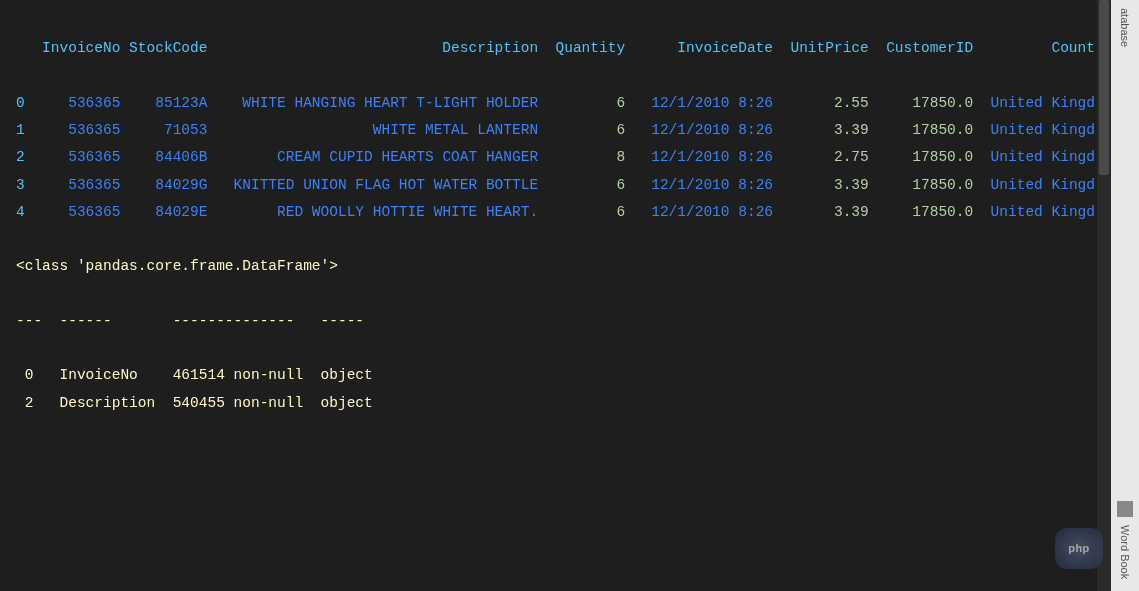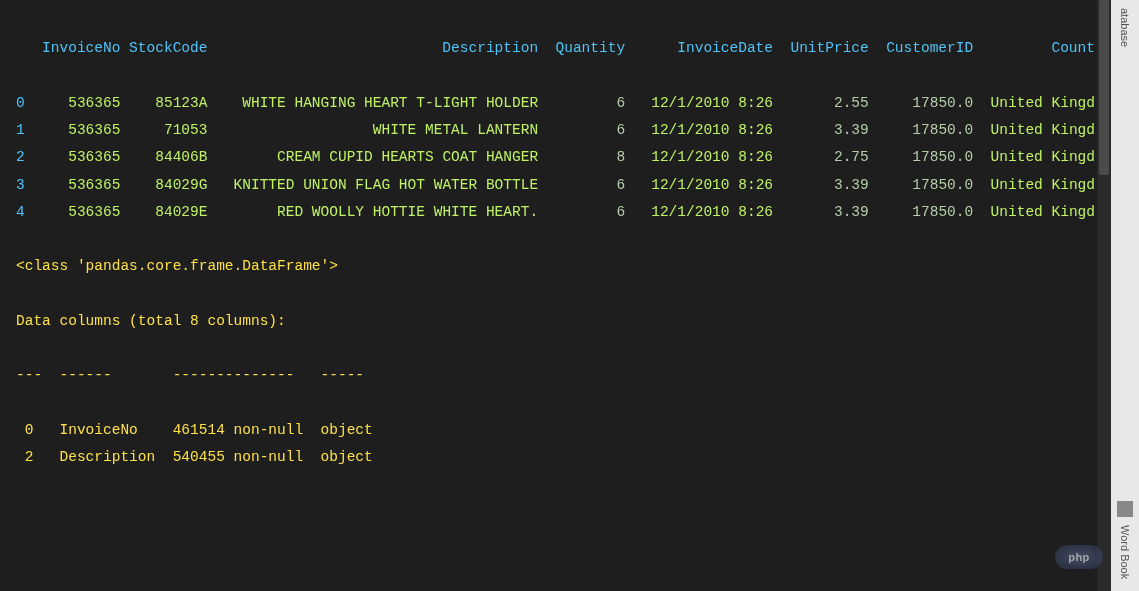--- a/index.html
+++ b/index.html
@@ -28,27 +28,27 @@
     .header-row {
       color: #4fc3f7;
     }
     .data-row {
       white-space: pre;
     }
     .idx {
       color: #4fc3f7;
     }
     .str-val {
-      color: #bef264;
+      color: #3b82f6;
     }
     .num-val {
       color: #b5cea8;
     }
     .info-line {
-      color: #fde047;
+      color: #fef9c3;
     }
     .scrollbar-v {
       position: absolute;
       right: 28px;
       top: 0;
       width: 14px;
       height: 591px;
       background: #2a2a2a;
     }
     .scrollbar-thumb {
@@ -96,21 +96,21 @@
     .watermark {
       position: absolute;
       right: 32px;
       bottom: 22px;
       display: flex;
       align-items: center;
       opacity: 0.6;
     }
     .wm-logo {
       width: 48px;
-      height: 24px;
+      height: 41px;
       border-radius: 12px;
       background: radial-gradient(ellipse at center, #5b6b8f 0%, #2a3250 100%);
       display: flex;
       align-items: center;
       justify-content: center;
       color: #fff;
       font-family: Arial, sans-serif;
       font-weight: bold;
       font-size: 11px;
       letter-spacing: 0.5px;
@@ -122,21 +122,20 @@
       margin-left: 4px;
     }
   </style>
 </head>
 <body>
 
 <div class="output-area">
 <div class="header-row" id="header-row">   InvoiceNo StockCode                           Description  Quantity      InvoiceDate  UnitPrice  CustomerID         Country</div>
 <div id="data-rows"><div class="data-row"><span class="idx">0</span><span class="str-val">     536365</span><span class="str-val">    85123A</span><span class="str-val">    WHITE HANGING HEART T-LIGHT HOLDER</span><span class="num-val">         6</span><span class="str-val">   12/1/2010 8:26</span><span class="num-val">       2.55</span><span class="num-val">     17850.0</span><span class="str-val">  United Kingdom</span></div><div class="data-row"><span class="idx">1</span><span class="str-val">     536365</span><span class="str-val">     71053</span><span class="str-val">                   WHITE METAL LANTERN</span><span class="num-val">         6</span><span class="str-val">   12/1/2010 8:26</span><span class="num-val">       3.39</span><span class="num-val">     17850.0</span><span class="str-val">  United Kingdom</span></div><div class="data-row"><span class="idx">2</span><span class="str-val">     536365</span><span class="str-val">    84406B</span><span class="str-val">        CREAM CUPID HEARTS COAT HANGER</span><span class="num-val">         8</span><span class="str-val">   12/1/2010 8:26</span><span class="num-val">       2.75</span><span class="num-val">     17850.0</span><span class="str-val">  United Kingdom</span></div><div class="data-row"><span class="idx">3</span><span class="str-val">     536365</span><span class="str-val">    84029G</span><span class="str-val">   KNITTED UNION FLAG HOT WATER BOTTLE</span><span class="num-val">         6</span><span class="str-val">   12/1/2010 8:26</span><span class="num-val">       3.39</span><span class="num-val">     17850.0</span><span class="str-val">  United Kingdom</span></div><div class="data-row"><span class="idx">4</span><span class="str-val">     536365</span><span class="str-val">    84029E</span><span class="str-val">        RED WOOLLY HOTTIE WHITE HEART.</span><span class="num-val">         6</span><span class="str-val">   12/1/2010 8:26</span><span class="num-val">       3.39</span><span class="num-val">     17850.0</span><span class="str-val">  United Kingdom</span></div></div>
 <div class="info-line">&lt;class 'pandas.core.frame.DataFrame'&gt;</div>
-<div class="info-line">Data columns (total 8 columns):</div>
 <div class="info-line">---  ------       --------------   -----  </div>
 <div id="info-cols"><div class="info-line"> 0   InvoiceNo    461514 non-null  object </div><div class="info-line"> 2   Description  540455 non-null  object </div></div>
 
 
 
 </div>
 
 <div class="scrollbar-v">
   <div class="scrollbar-thumb"></div>
 </div>

